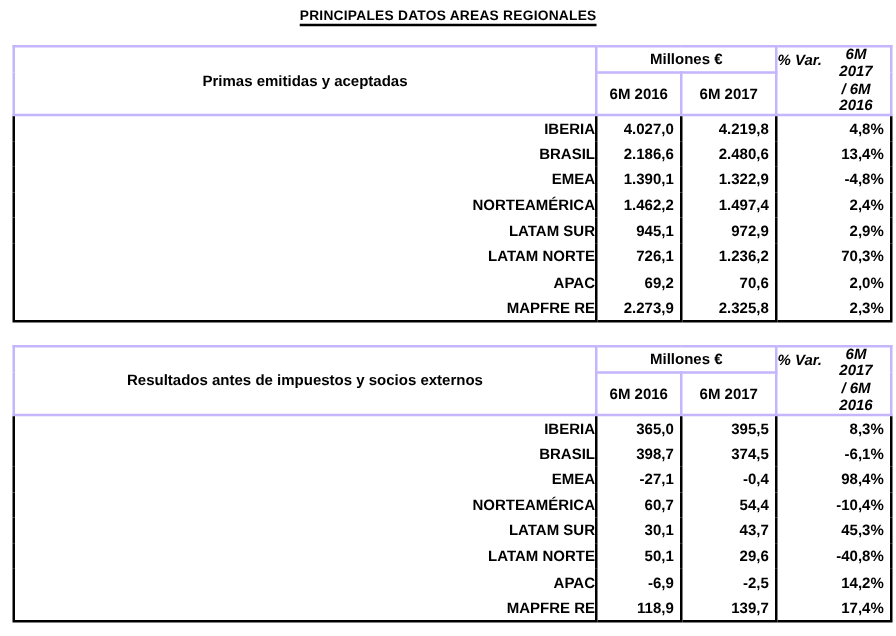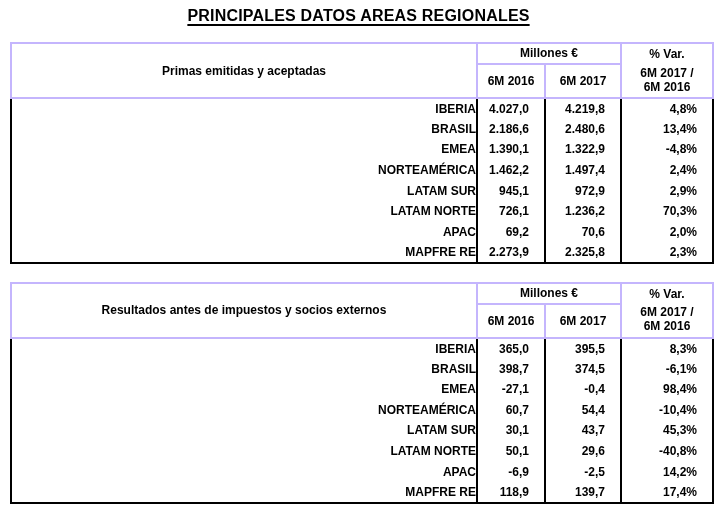--- a/index.html
+++ b/index.html
@@ -13,21 +13,21 @@
   }
   .page {
     width: 717px;
     height: 509px;
     background: #ffffff;
     position: relative;
   }
   .doc-title {
     padding-top: 7px;
     text-align: center;
-    font-size: 16px;
+    font-size: 11px;
     font-weight: bold;
     text-decoration: underline;
     text-decoration-thickness: 2px;
     text-underline-offset: 3px;
     letter-spacing: 0.2px;
   }
   table.data-table {
     margin-left: 10px;
     width: 702px;
     border-collapse: collapse;
@@ -49,36 +49,36 @@
   thead tr.hrow-1 { height: 20px; }
   thead tr.hrow-2 { height: 33px; }
 
   th.row-label-header {
     text-align: center;
     vertical-align: middle;
     font-size: 12px;
     padding: 0 6px;
   }
   th.var-header-cell { padding: 0; vertical-align: top; }
-  .var-header-inner { display: flex; flex-direction: column; height: 53px; }
+  .var-header-inner { display: flex; flex-direction: row; height: 53px; font-style: italic; }
   .var-top { height: 20px; display: flex; align-items: center; justify-content: center; }
   .var-sub { flex: 1; display: flex; align-items: center; justify-content: center; text-align: center; line-height: 1.15; padding: 0 12px; }
 
   tbody tr { height: 20.6px; }
   tbody td {
     border-left: 2px solid #000000;
     border-right: 2px solid #000000;
     border-top: none;
     border-bottom: none;
     vertical-align: middle;
     white-space: nowrap;
     overflow: hidden;
   }
   td.cell-label { text-align: right;  padding-left: 20px; }
-  td.cell-num   { text-align: right; padding-right: 15px; }
+  td.cell-num   { text-align: right; padding-right: 5px; }
 </style>
 </head>
 <body style="background: rgb(255, 255, 255);">
 
 <div class="page">
 
   <div class="doc-title">PRINCIPALES DATOS AREAS REGIONALES</div>
 
   <table class="data-table first">
     <colgroup>

